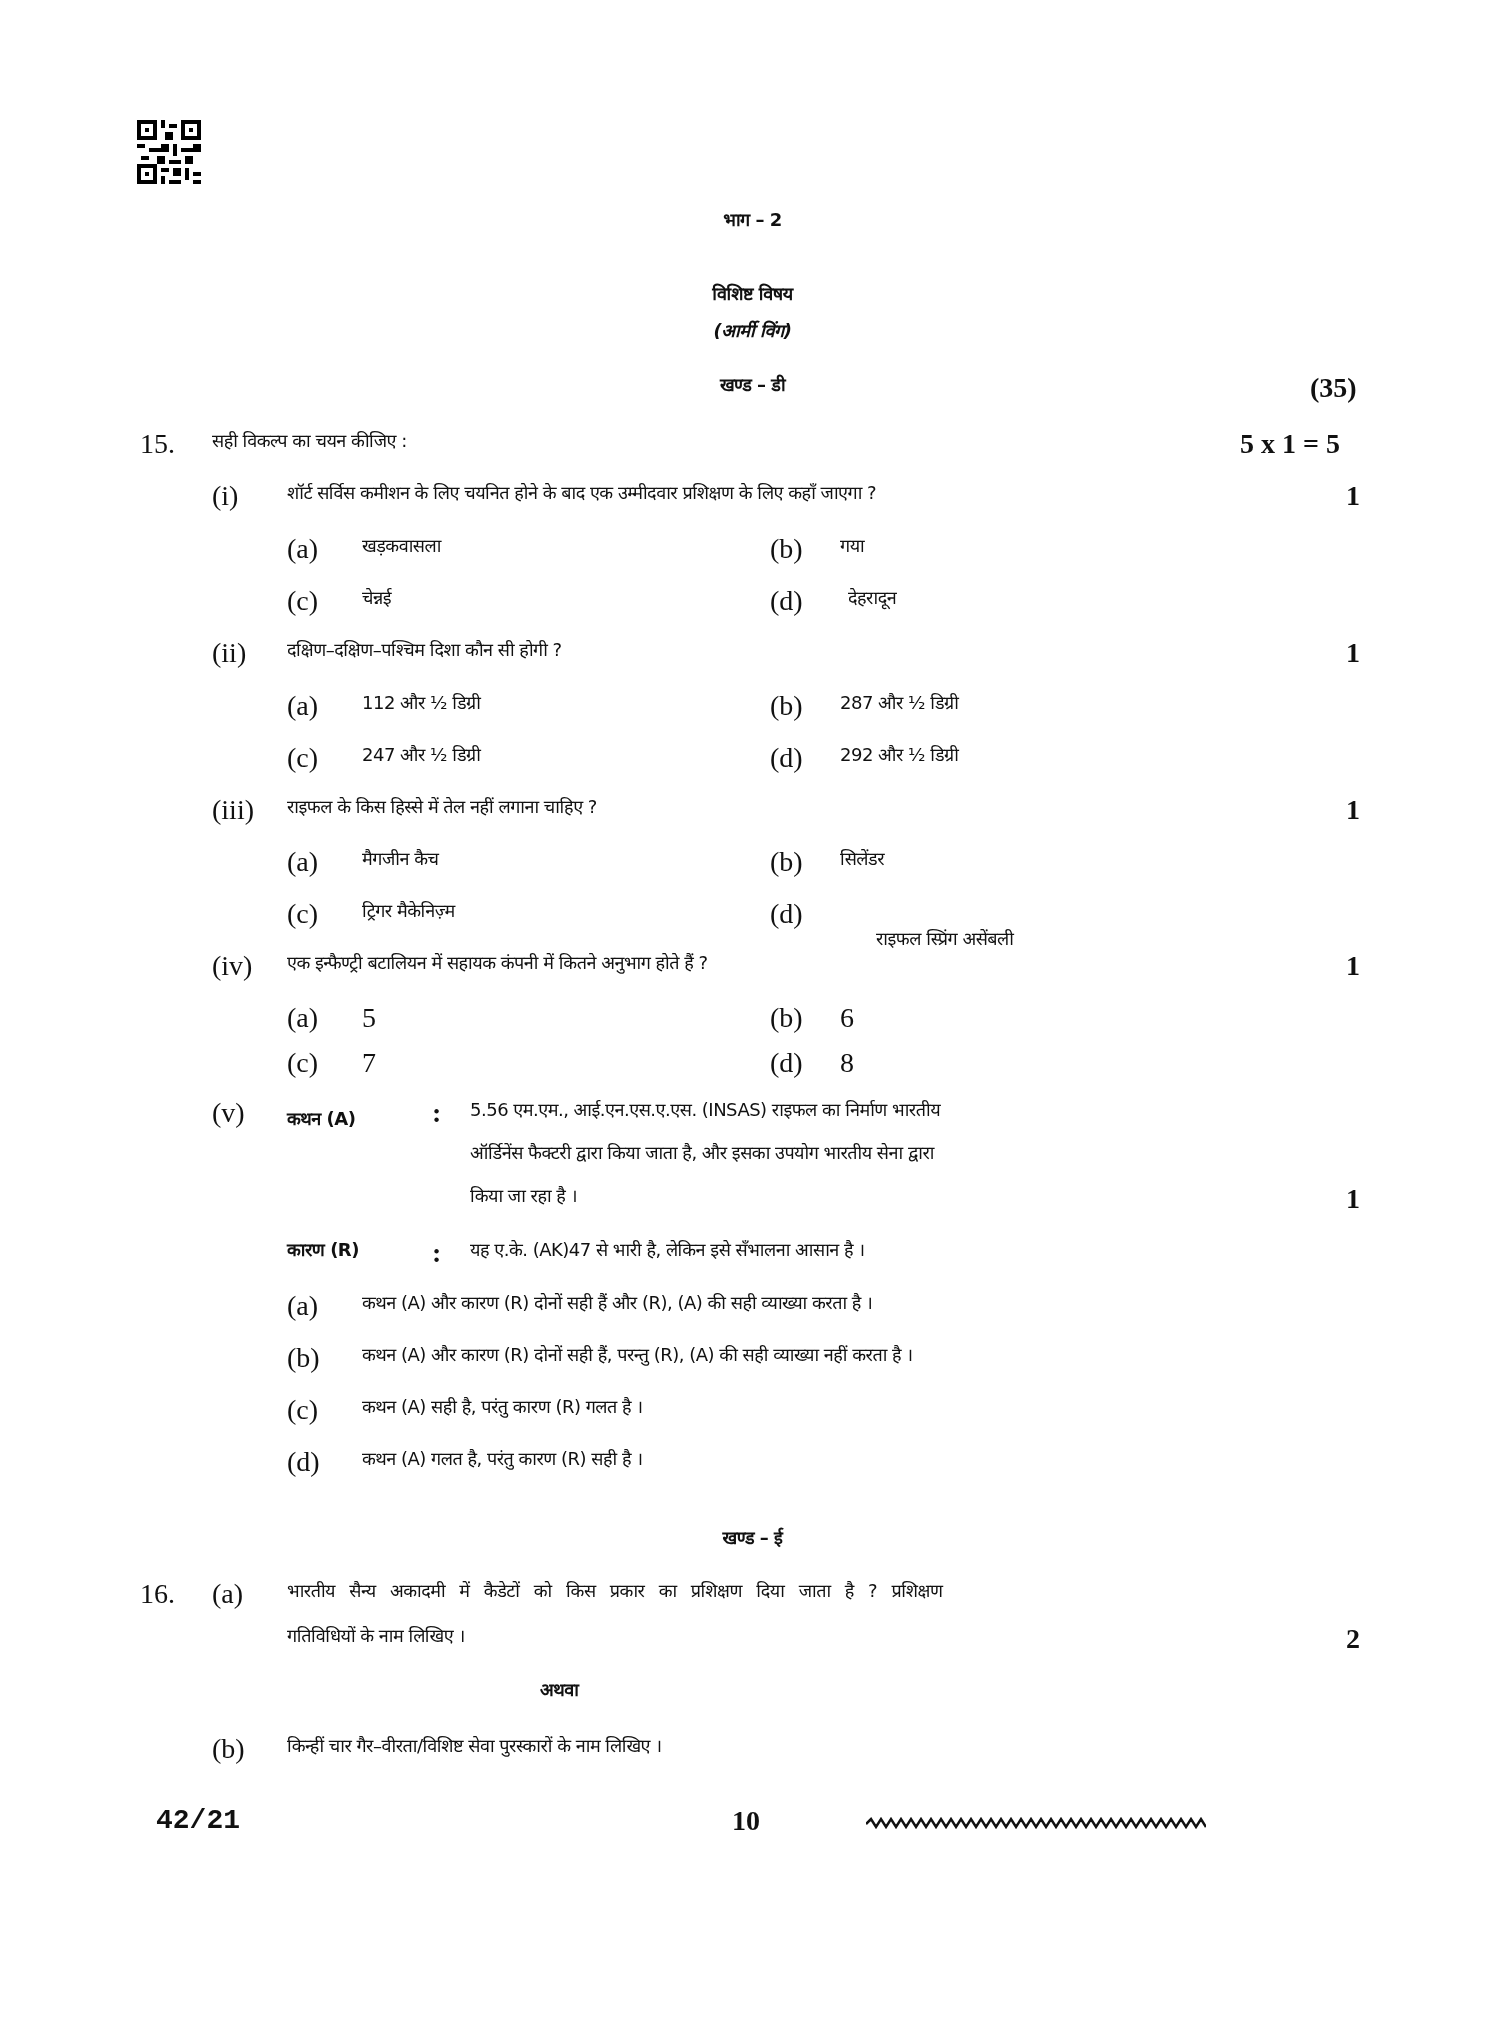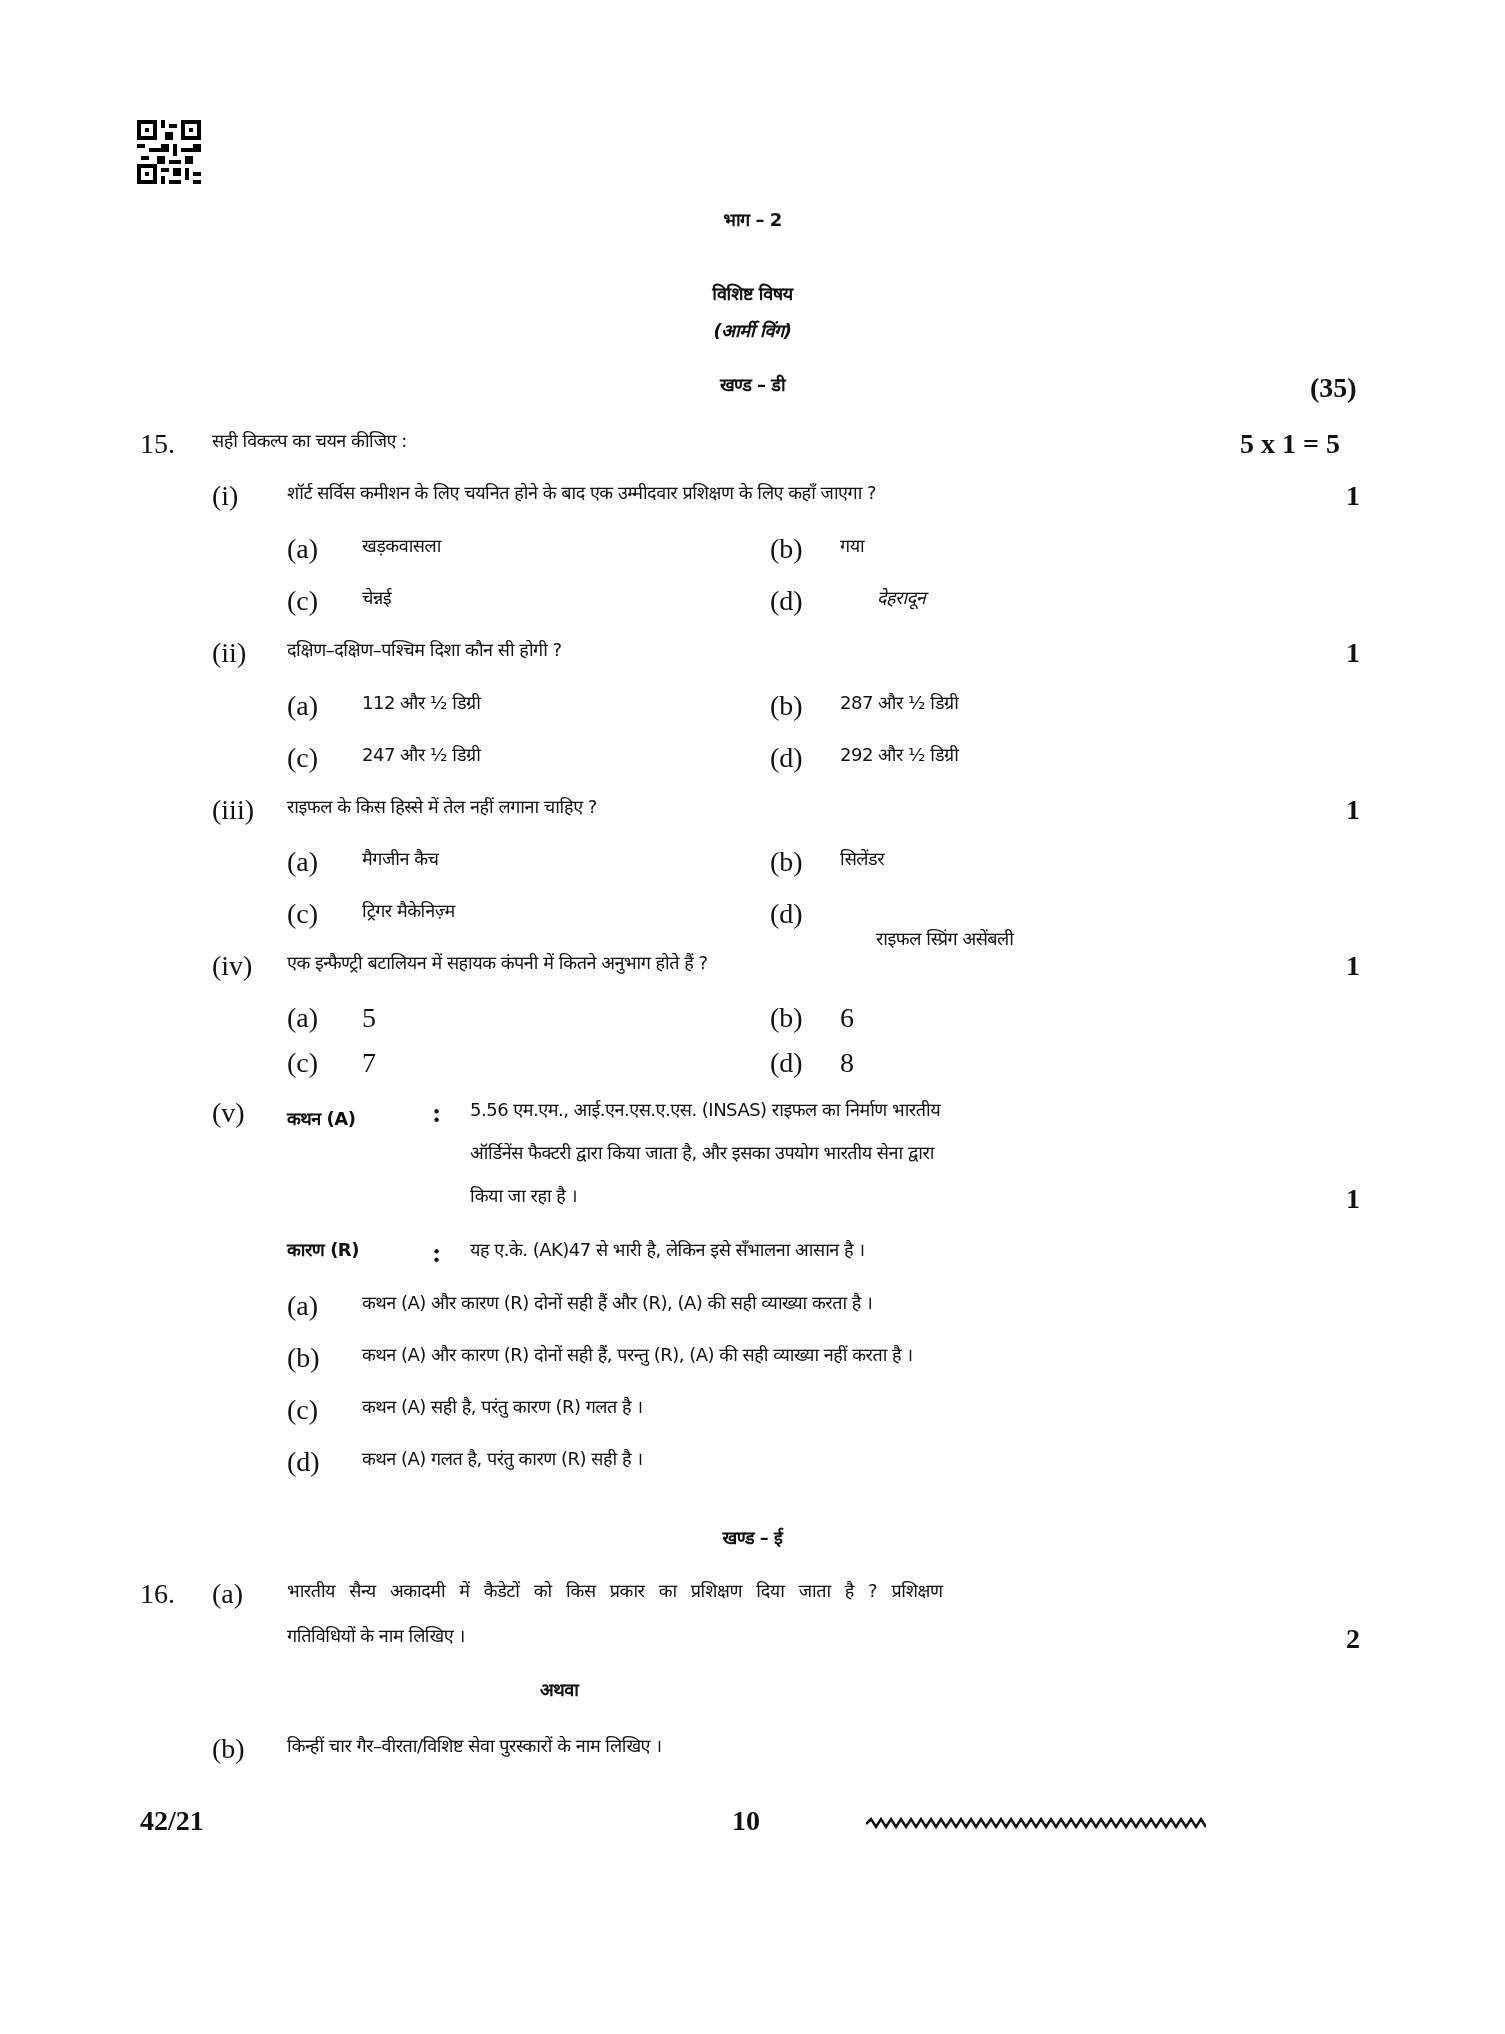--- a/index.html
+++ b/index.html
@@ -65,21 +65,21 @@
 <div class="abs num" style="top:480px; left:212px;">(i)</div>
 <div class="abs hi" style="top:480px; left:287px;">शॉर्ट सर्विस कमीशन के लिए चयनित होने के बाद एक उम्मीदवार प्रशिक्षण के लिए कहाँ जाएगा ?</div>
 <div class="abs num b" style="top:480px; left:1346px;">1</div>
 <div class="abs num" style="top:533px; left:287px;">(a)</div>
 <div class="abs hi" style="top:533px; left:362px;">खड़कवासला</div>
 <div class="abs num" style="top:533px; left:770px;">(b)</div>
 <div class="abs hi" style="top:533px; left:840px;">गया</div>
 <div class="abs num" style="top:585px; left:287px;">(c)</div>
 <div class="abs hi" style="top:585px; left:362px;">चेन्नई</div>
 <div class="abs num" style="top:585px; left:770px;">(d)</div>
-<div class="abs hi" style="top:585px; left:877px;font-style:italic;">देहरादून</div>
+<div class="abs hi" style="top:585px; left:848px;">देहरादून</div>
 
 <div class="abs num" style="top:637px; left:212px;">(ii)</div>
 <div class="abs hi" style="top:637px; left:287px;">दक्षिण–दक्षिण–पश्चिम दिशा कौन सी होगी ?</div>
 <div class="abs num b" style="top:637px; left:1346px;">1</div>
 <div class="abs num" style="top:690px; left:287px;">(a)</div>
 <div class="abs hi" style="top:690px; left:362px;">112 और ½ डिग्री</div>
 <div class="abs num" style="top:690px; left:770px;">(b)</div>
 <div class="abs hi" style="top:690px; left:840px;">287 और ½ डिग्री</div>
 <div class="abs num" style="top:742px; left:287px;">(c)</div>
 <div class="abs hi" style="top:742px; left:362px;">247 और ½ डिग्री</div>
@@ -134,19 +134,19 @@
 
 <div class="abs num" style="top:1578px; left:140px;">16.</div>
 <div class="abs num" style="top:1578px; left:212px;">(a)</div>
 <div class="abs hi" style="top:1578px; left:287px; word-spacing:9px;">भारतीय सैन्य अकादमी में कैडेटों को किस प्रकार का प्रशिक्षण दिया जाता है ? प्रशिक्षण</div>
 <div class="abs hi" style="top:1623px; left:287px;">गतिविधियों के नाम लिखिए ।</div>
 <div class="abs num b" style="top:1623px; left:1346px;">2</div>
 <div class="abs hi b" style="top:1677px; left:540px;">अथवा</div>
 <div class="abs num" style="top:1733px; left:212px;">(b)</div>
 <div class="abs hi" style="top:1733px; left:287px;">किन्हीं चार गैर–वीरता/विशिष्ट सेवा पुरस्कारों के नाम लिखिए ।</div>
 
-<div class="abs num b" style="top:1805px; left:140px;">42/21</div>
+<div class="abs num b" style="top:1805px; left:156px;font-family:Liberation Mono, monospace;">42/21</div>
 <div class="abs num b" style="top:1805px; left:732px;">10</div>
 <div class="abs wave">
   <svg viewBox="0 0 340 22" preserveAspectRatio="none">
     <path d="M0 12 l5 -5 l5 8 l5 -8 l5 8 l5 -8 l5 8 l5 -8 l5 8 l5 -8 l5 8 l5 -8 l5 8 l5 -8 l5 8 l5 -8 l5 8 l5 -8 l5 8 l5 -8 l5 8 l5 -8 l5 8 l5 -8 l5 8 l5 -8 l5 8 l5 -8 l5 8 l5 -8 l5 8 l5 -8 l5 8 l5 -8 l5 8 l5 -8 l5 8 l5 -8 l5 8 l5 -8 l5 8 l5 -8 l5 8 l5 -8 l5 8 l5 -8 l5 8 l5 -8 l5 8 l5 -8 l5 8 l5 -8 l5 8 l5 -8 l5 8 l5 -8 l5 8 l5 -8 l5 8 l5 -8 l5 8 l5 -8 l5 8 l5 -8 l5 8 l5 -8 l5 8 l5 -8 l5 8" fill="none" stroke="#111" stroke-width="2.5"></path>
   </svg>
 </div>
 
 </body></html>

